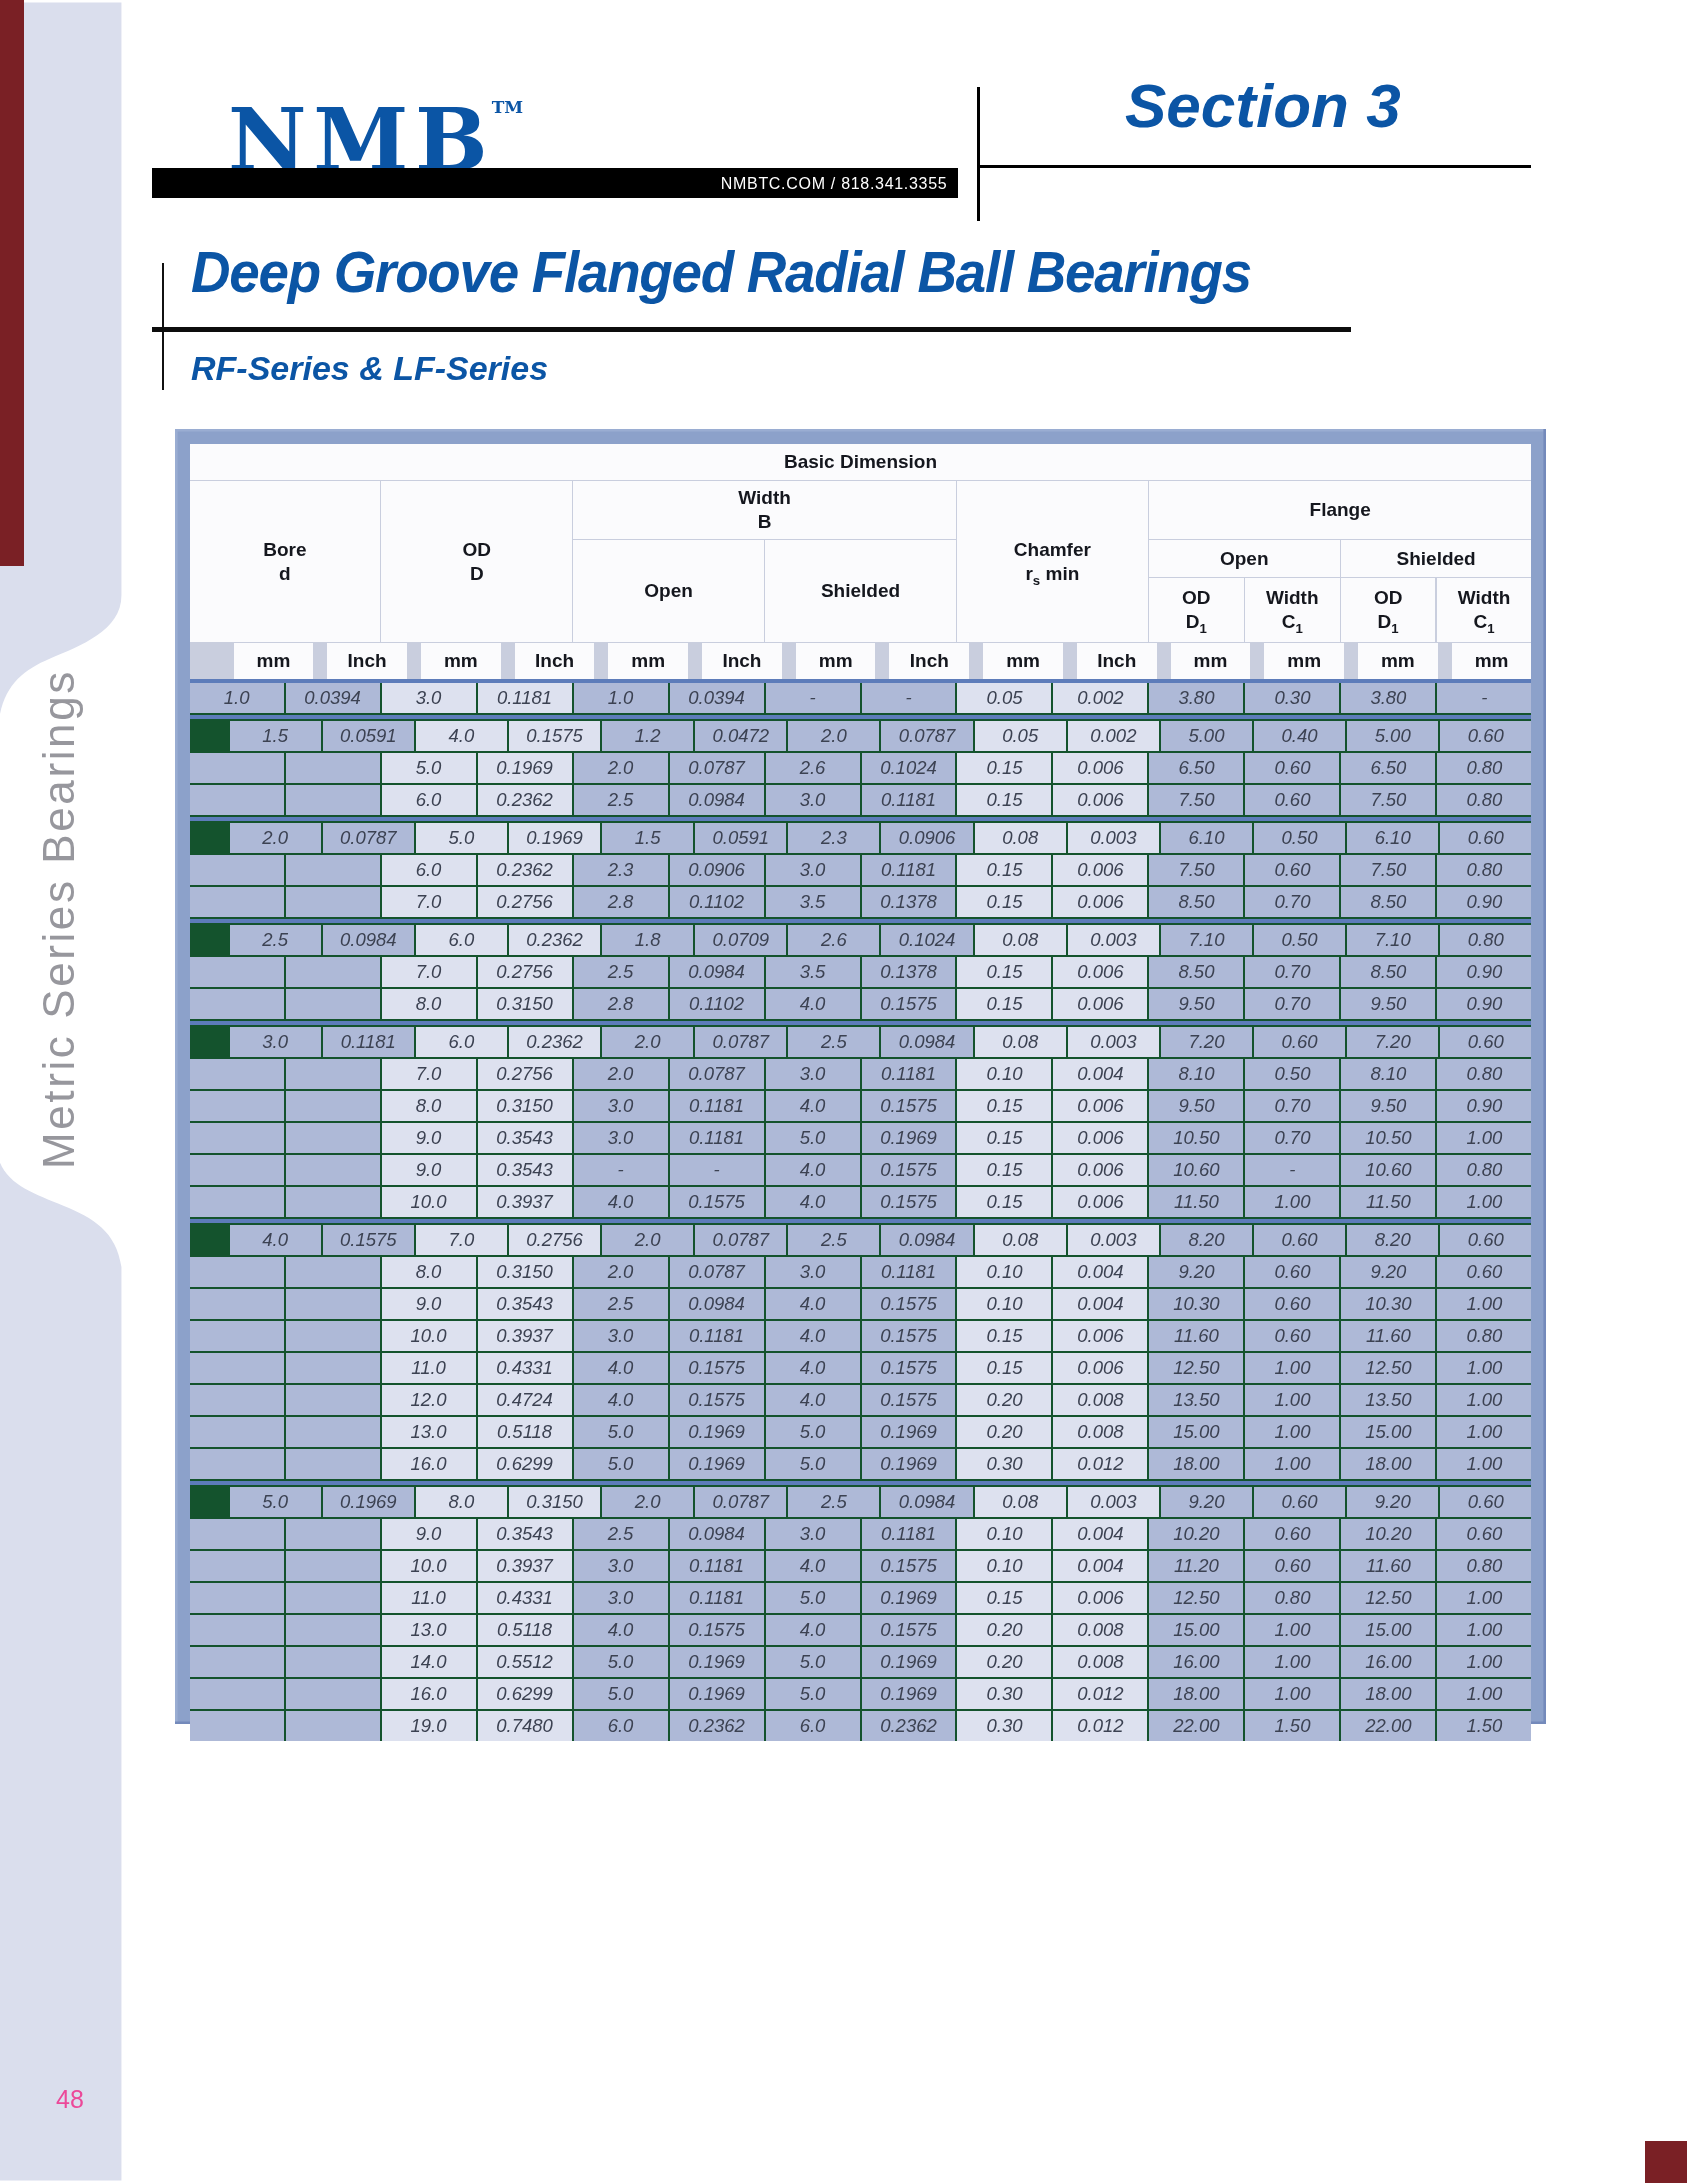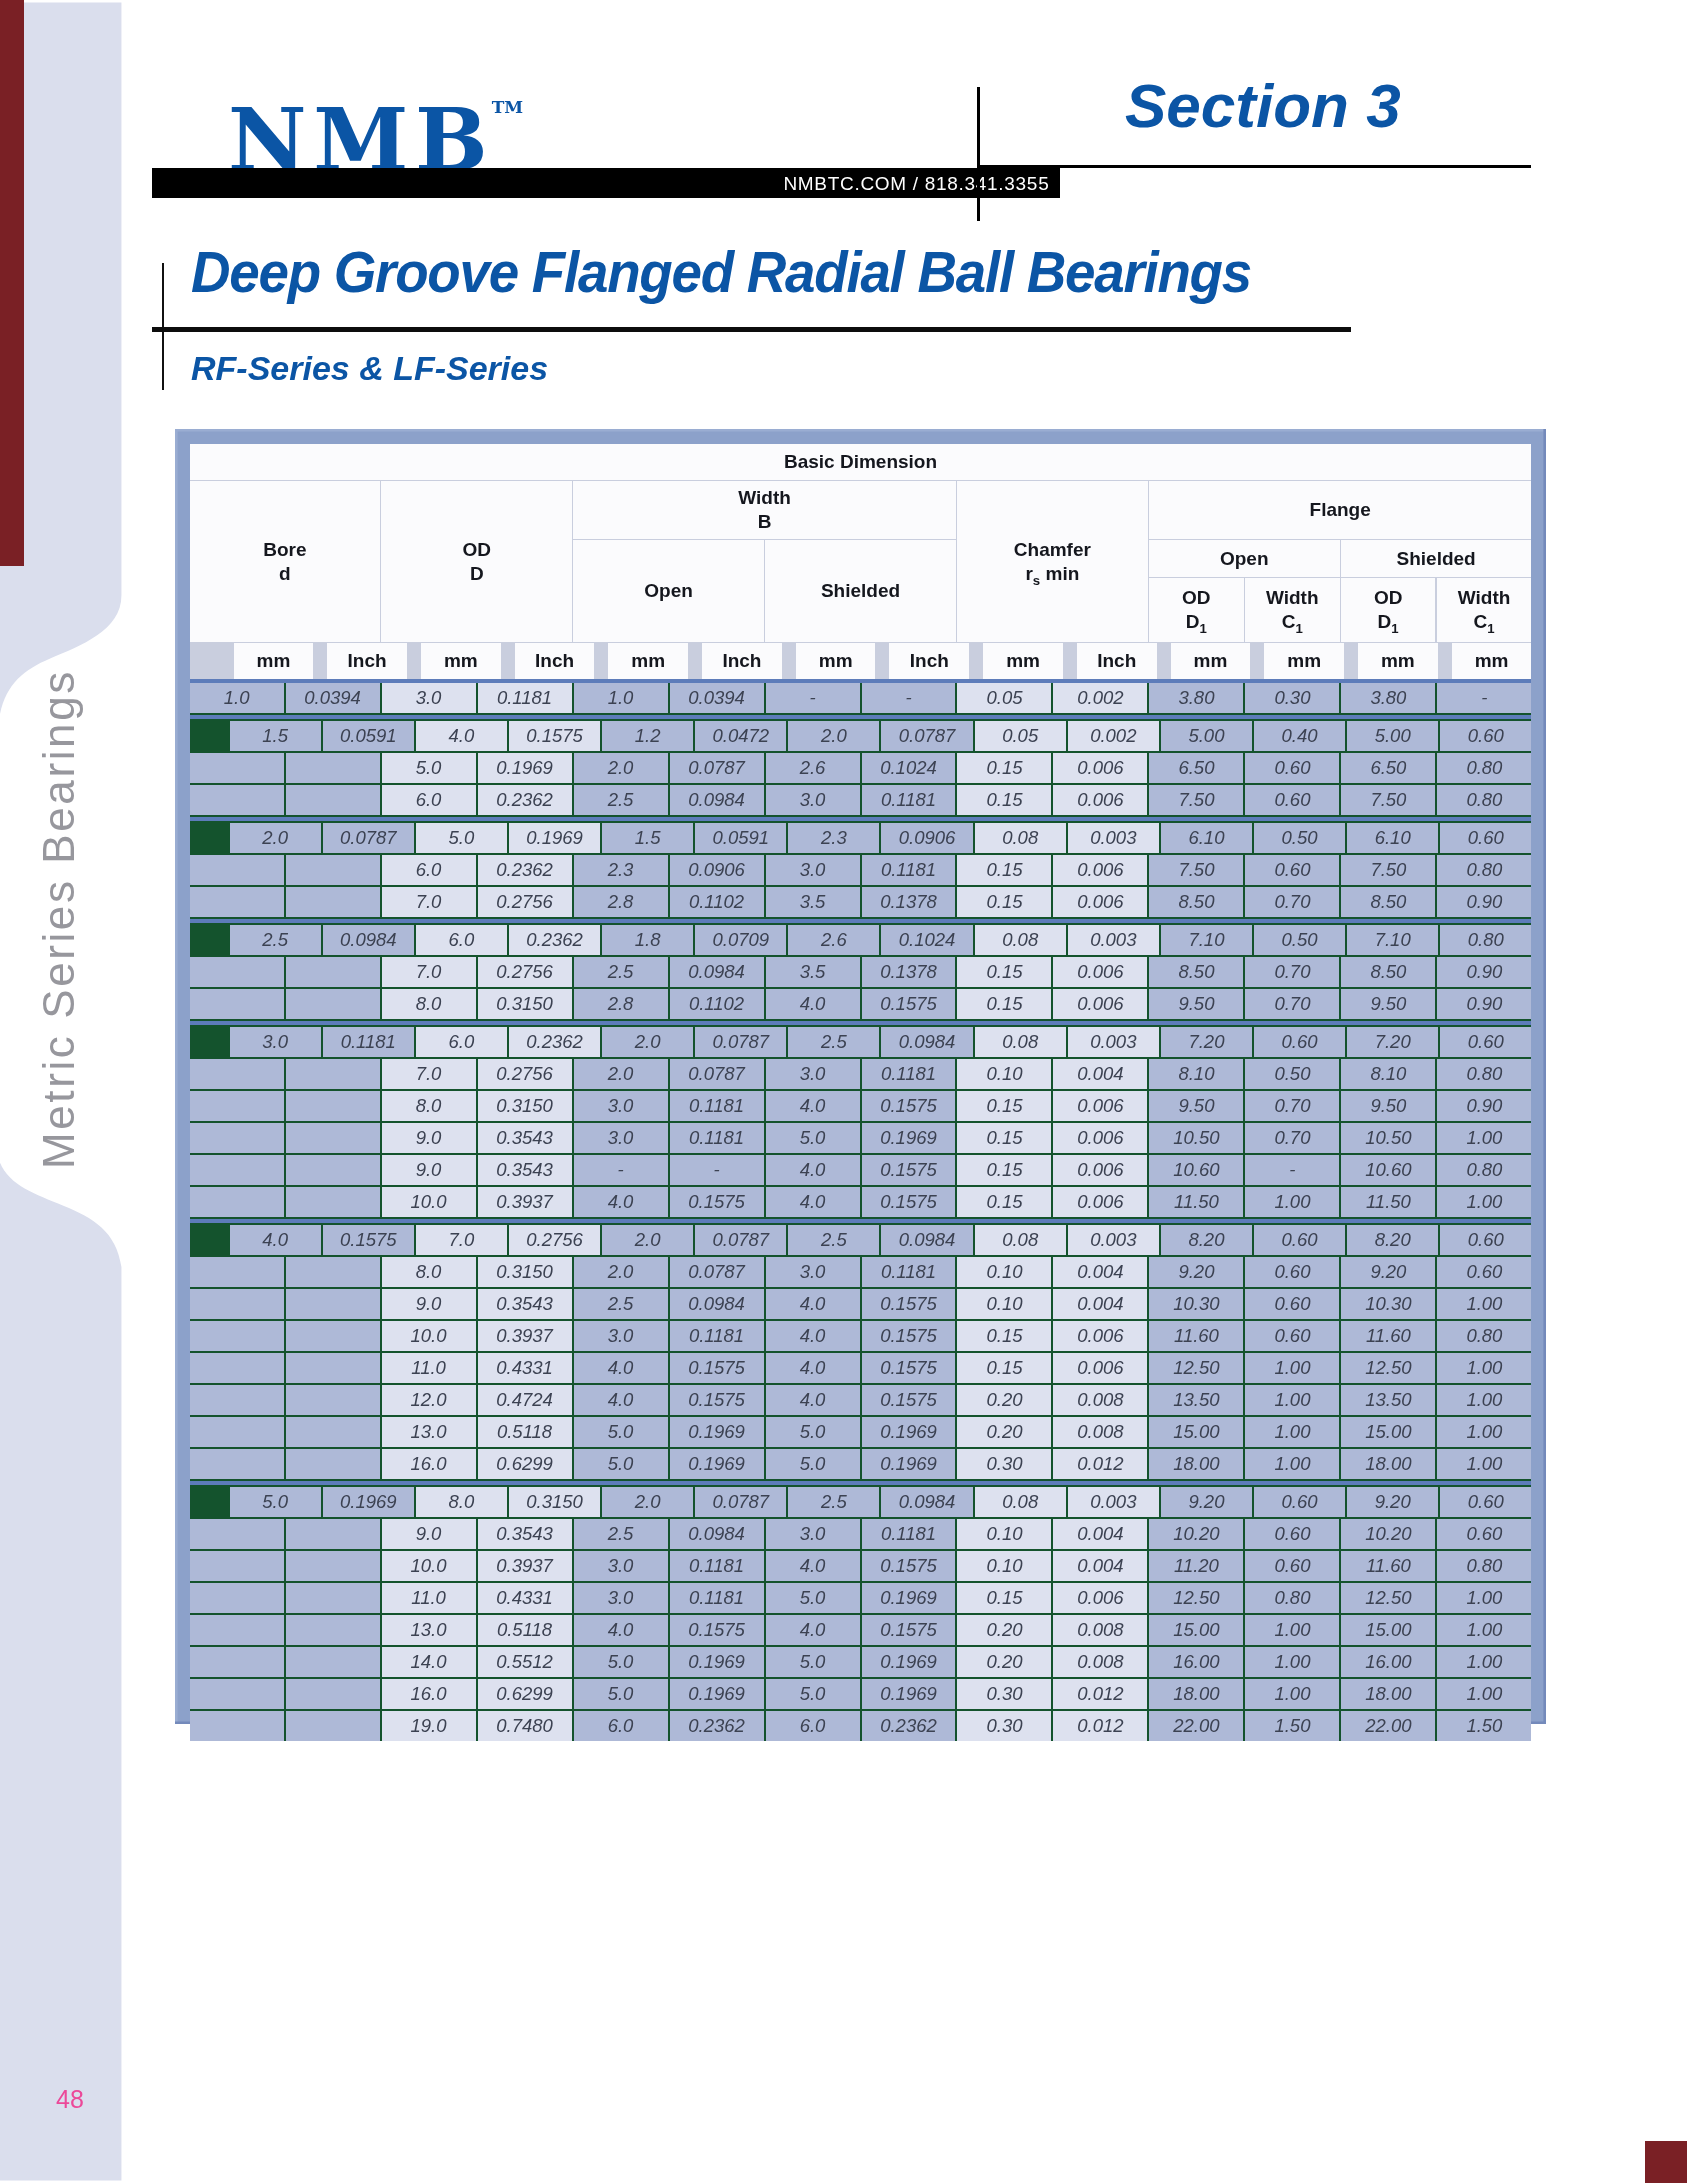--- a/index.html
+++ b/index.html
@@ -18,22 +18,22 @@
     text-align:center; z-index:2; white-space:nowrap;
   }
   .tab-stripe { left:0; top:0; width:24px; height:566px; background:#7a2025; z-index:3; }
   .corner-mark { left:1645px; top:2141px; width:42px; height:42px; background:#7a2025; z-index:3; }
   .page-number { left:56px; top:2085px; font-size:25px; color:#ec4899; z-index:3; }
 
   
   .logo { left:228px; top:64px; color:#0b55a5; font-family:"DejaVu Serif", serif;
           font-weight:bold; font-size:86px; letter-spacing:6.6px; line-height:86px; z-index:2; }
   .logo sup { font-size:17px; letter-spacing:0; vertical-align:57px; margin-left:-2.6px; }
-  .contact-bar { left:152px; top:168px; width:908px; height:30px; background:#000;
-                 color:#fff; font-size:19px; letter-spacing:0.7px; line-height:31px;
+  .contact-bar { left:152px; top:168px; width:806px; height:30px; background:#000;
+                 color:#fff; font-size:16px; letter-spacing:0.7px; line-height:31px;
                  text-align:right; padding-right:10.6px; box-sizing:border-box; z-index:2; }
   .section-label { left:1125px; top:70px; color:#0b55a5; font-size:62px;
                    font-style:italic; font-weight:600; z-index:2; }
   .section-tick { left:977px; top:87px; width:2.6px; height:134px; background:#000; z-index:2; }
   .section-rule { left:977px; top:165px; width:554px; height:3.3px; background:#000; z-index:2; }
 
   
   .title-tick { left:162px; top:263px; width:2px; height:127px; background:#111; z-index:2; }
   .page-title { left:191px; top:239px; color:#0b55a5; font-size:57px; letter-spacing:-1.3px;
                 font-style:italic; font-weight:600; white-space:nowrap;

